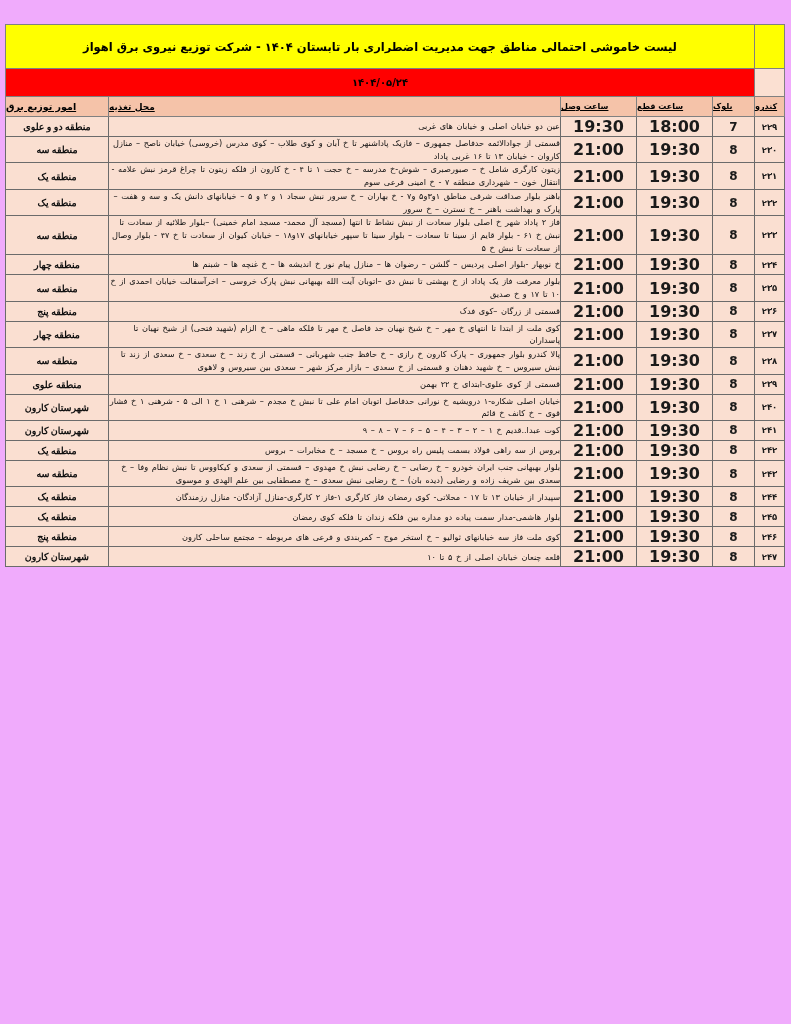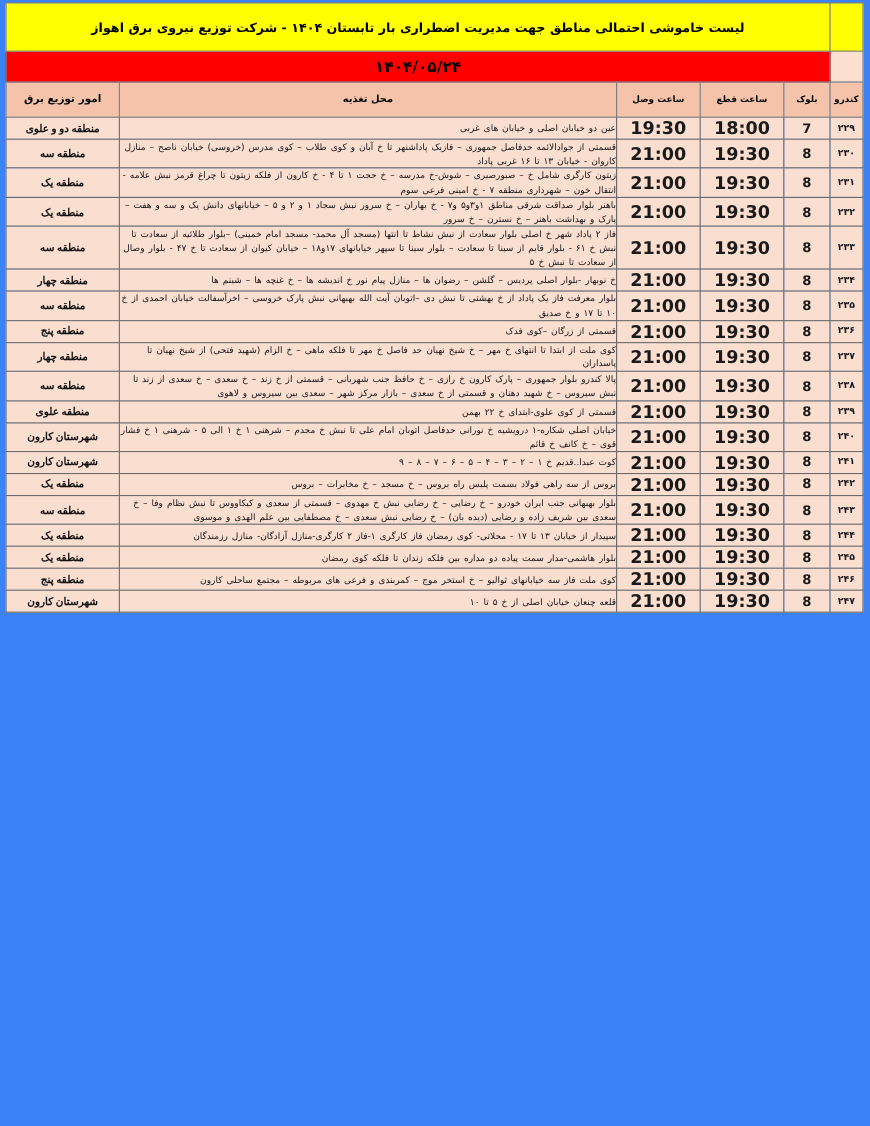--- a/index.html
+++ b/index.html
@@ -9,22 +9,22 @@
     font-family: "DejaVu Sans", "Liberation Sans", sans-serif;
   }
   body {
     width: 791px;
     height: 1024px;
     overflow: hidden;
   }
   .sheet {
     width: 791px;
     height: 1024px;
-    padding: 2px 6px 0 6px;
-    background: #3b82f6;
+    padding: 24px 6px 0 6px;
+    background: #f0abfc;
   }
   table.outage {
     width: 779px;
     border-collapse: collapse;
     table-layout: fixed;
     direction: rtl;
   }
   table.outage td, table.outage th {
     border: 1px solid #808080;
     padding: 0;
@@ -44,42 +44,43 @@
   }
   .spacer-cell {
     background: #ffff00;
     border: 1px solid #808080;
   }
 
   
   .date-cell {
     background: #ff0000;
     color: #000000;
-    font-size: 14px;
+    font-size: 10px;
     font-weight: bold;
     text-align: center;
     height: 28px;
     vertical-align: middle;
     border: 1px solid #808080;
   }
   .date-corner {
     background: #fbe0d2;
     border: 1px solid #808080;
   }
 
   
   .col-head {
     background: #f5c3a9;
     color: #000000;
     font-size: 8px;
     font-weight: bold;
-    text-align: center;
-    height: 32px;
+    text-align: left;
+    height: 20px;
     vertical-align: middle;
     border: 1px solid #808080;
+    text-decoration: underline;
   }
   .col-head.wide { font-size: 9px; }
   .col-head.region { font-size: 9.5px; }
 
   
   tr.data-row td {
     background: #fadfd1;
     border: 1px solid #6b6b6b;
     vertical-align: middle;
   }

